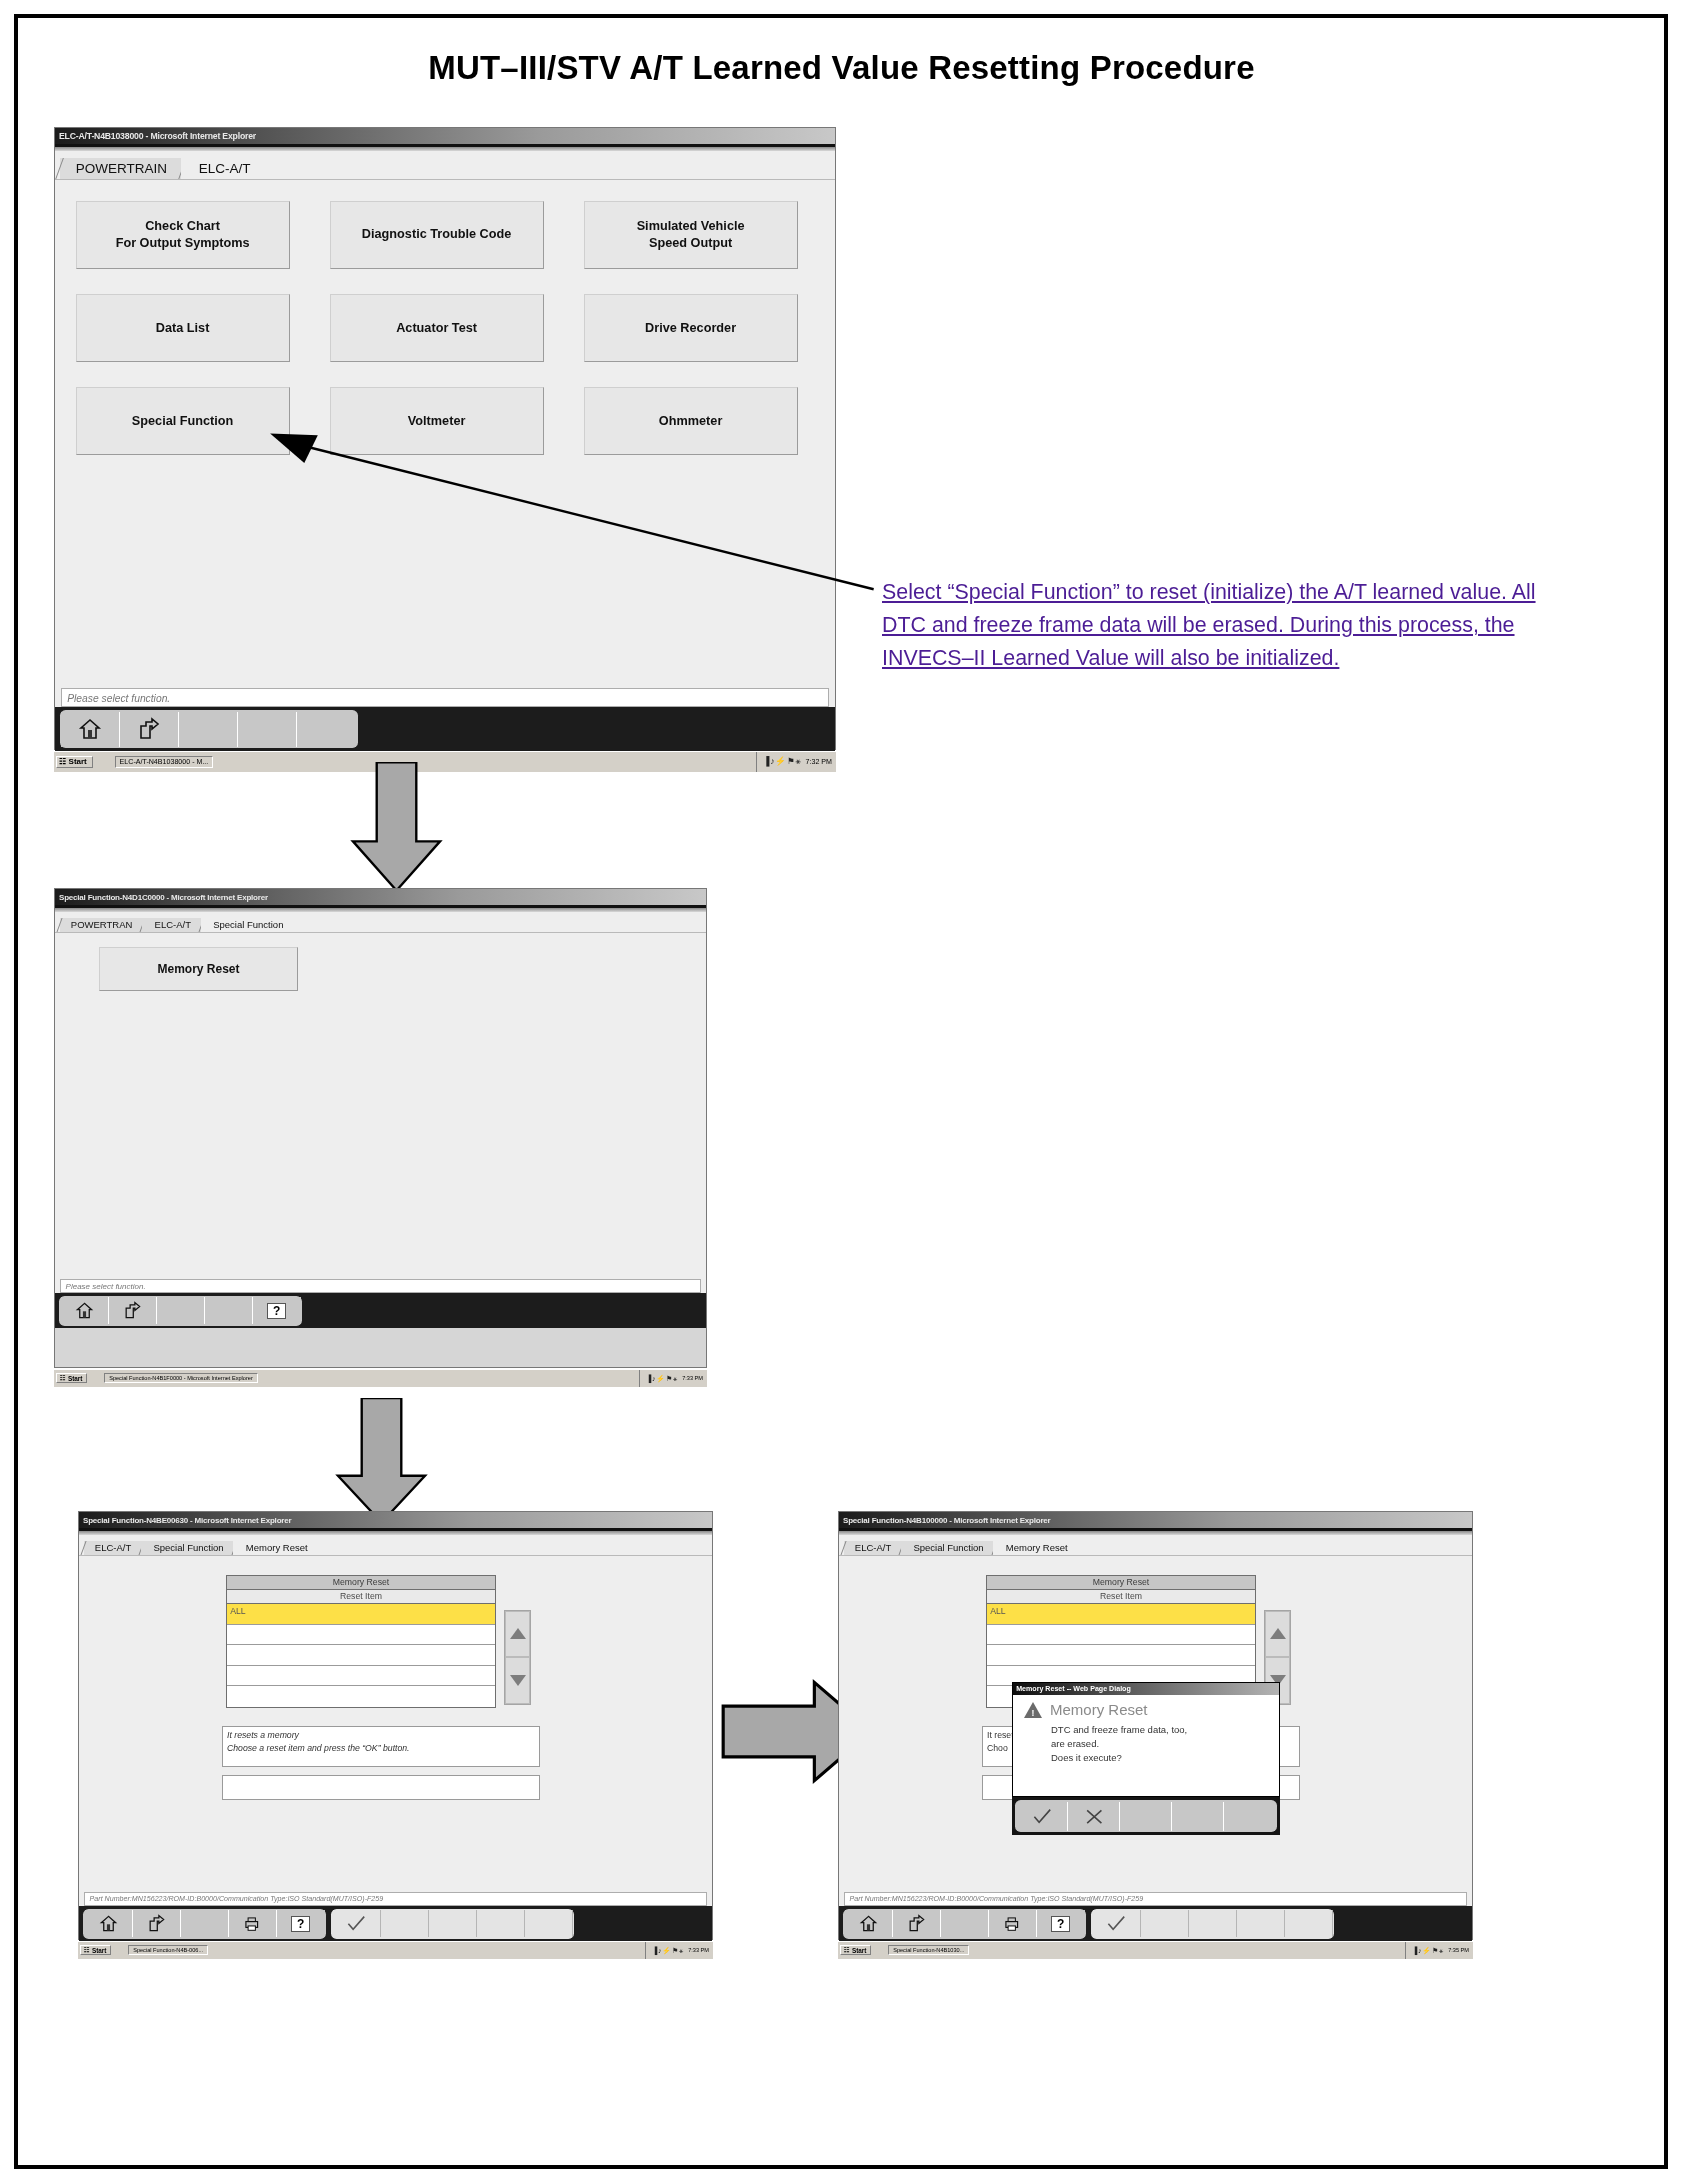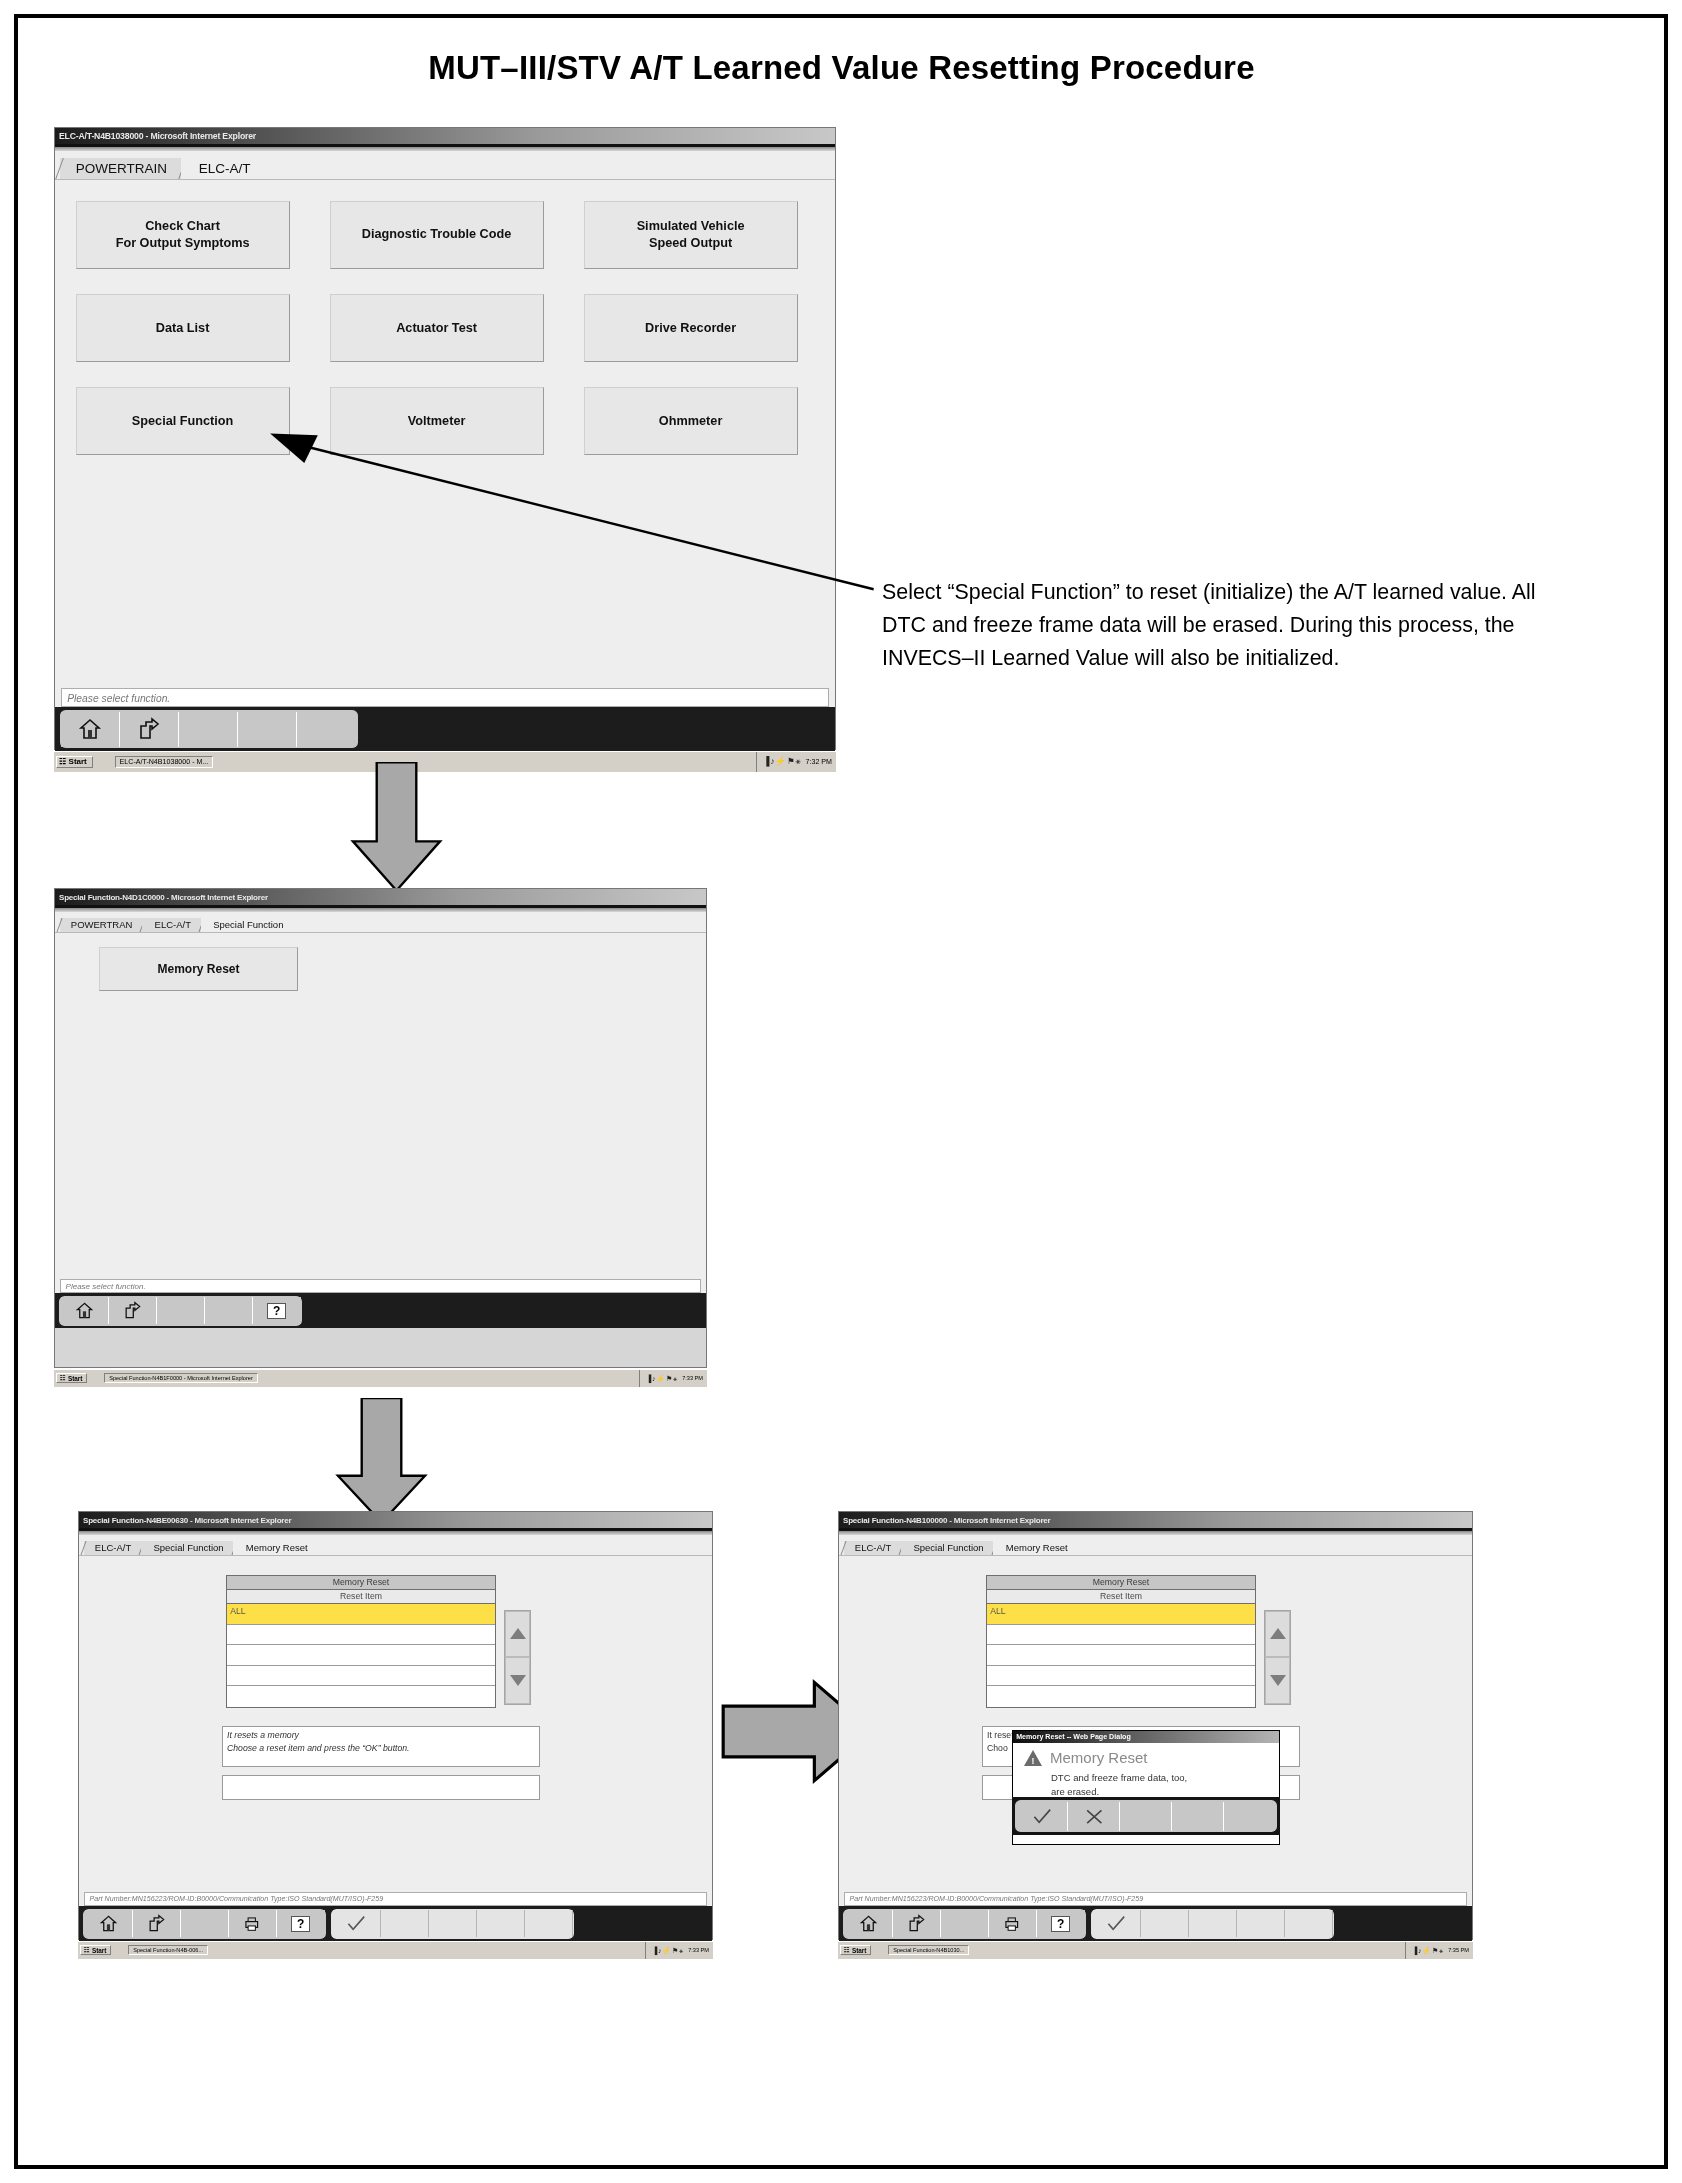--- a/index.html
+++ b/index.html
@@ -120,22 +120,23 @@
   .tray-icons { font-size:8.7px; letter-spacing:0.8px; color:#222; }
   .tray-clock { font-size:7.1px; }
 
   
   .proc-arrow-down { position:absolute; }
   .proc-arrow-right { position:absolute; }
 
   
   .callout {
     position:absolute;
-    font-size:21.4px; line-height:1.55; color:#000000;
+    font-size:21.4px; line-height:1.55; color:#4c1d95;
     width:667px;
+    text-decoration:underline;
   }
   .leader-svg { position:absolute; left:0; top:0; pointer-events:none; }
 
   
   .mr-table { border:1.6px solid #6e6e6e; background:#fff; }
   .mr-th {
     background:#c6c6c6; text-align:center; font-size:8.7px; color:#3c3c3c;
     border-bottom:1.6px solid #6e6e6e; padding:1.6px 0;
   }
   .mr-sub {
@@ -148,21 +149,21 @@
     display:flex; flex-direction:column; }
   .scroll-half { flex:1; display:flex; align-items:center; justify-content:center;
     background:#dcdcdc; border:0.8px solid #bbb; }
   .tri-up { width:0;height:0;border-left:8.7px solid transparent;border-right:8.7px solid transparent;border-bottom:11px solid #7d7d7d; }
   .tri-dn { width:0;height:0;border-left:8.7px solid transparent;border-right:8.7px solid transparent;border-top:11px solid #7d7d7d; }
 
   .msg-box { border:0.8px solid #9a9a9a; background:#fff; font-size:8.7px; color:#333;
     padding:2.4px 4px; line-height:1.45; }
 
   
-  .wp-dialog { position:absolute; background:#fff; border:0.8px solid #000;margin-top:48px; }
+  .wp-dialog { position:absolute; background:#fff; border:0.8px solid #000; }
   .wp-title {
     height:12px; background:linear-gradient(to right,#0d0d0d 0%,#5e5e5e 45%,#b4b4b4 100%);
     color:#fff; font-size:7.1px; font-weight:bold; display:flex; align-items:center;
     padding-left:3.2px; white-space:nowrap; overflow:hidden;
   }
   .wp-head { display:flex; align-items:center; gap:8px; padding:6.4px 0 3.2px 11px; }
   .wp-head-text { font-size:15px; color:#8a8a8a; }
   .wp-body { font-size:9.5px; color:#333; line-height:1.45; padding:1.6px 0 0 38px; }
   .warn-tri { width:0;height:0;border-left:9.5px solid transparent;border-right:9.5px solid transparent;border-bottom:16.7px solid #6b6b6b; position:relative; }
   .warn-tri::after { content:"!"; position:absolute; left:-1.6px; top:5.6px; color:#fff; font-size:8.7px; font-weight:bold; }

